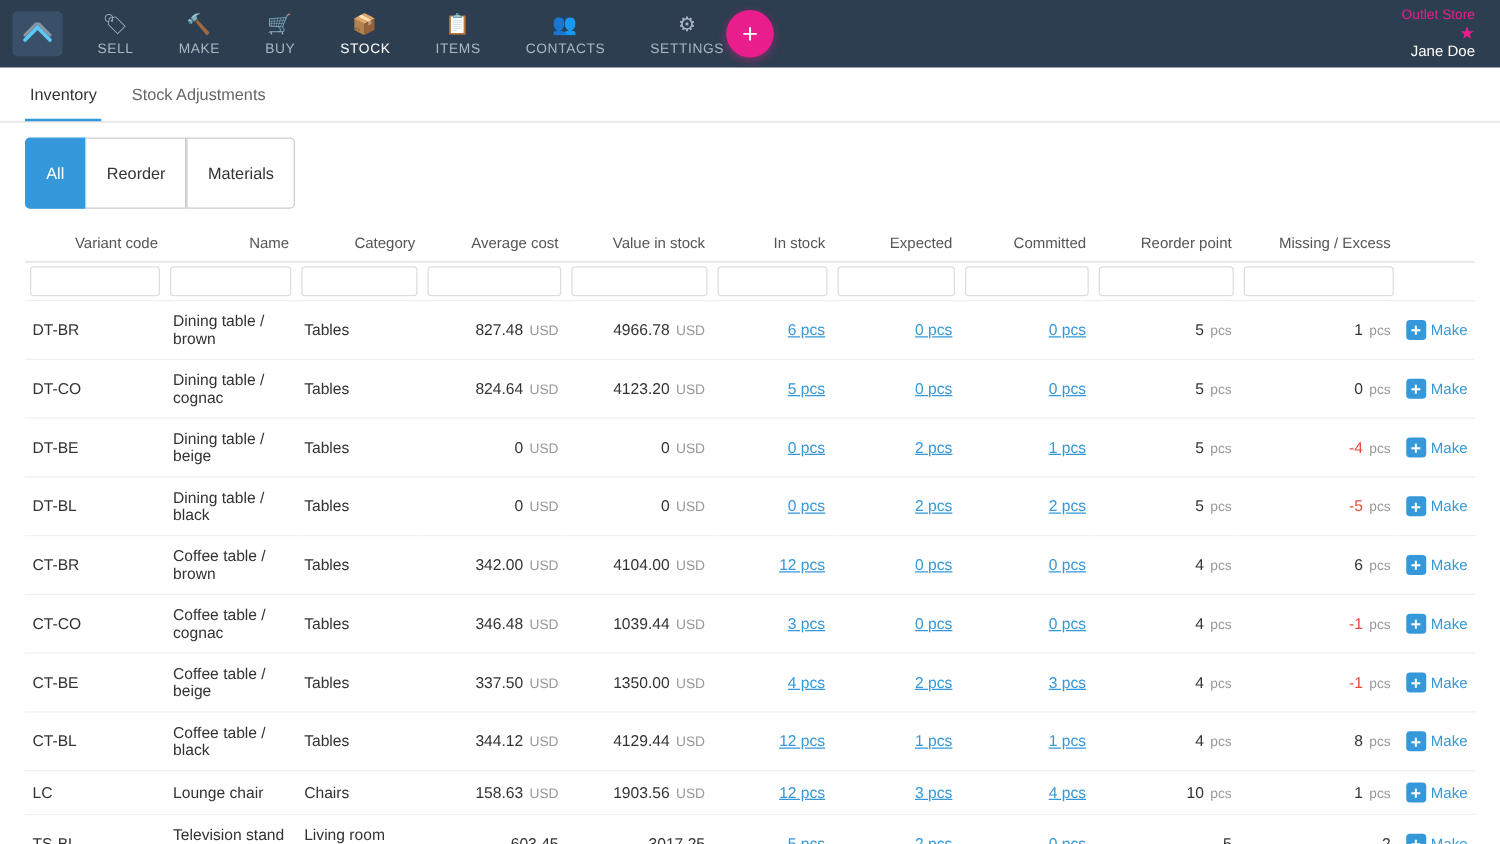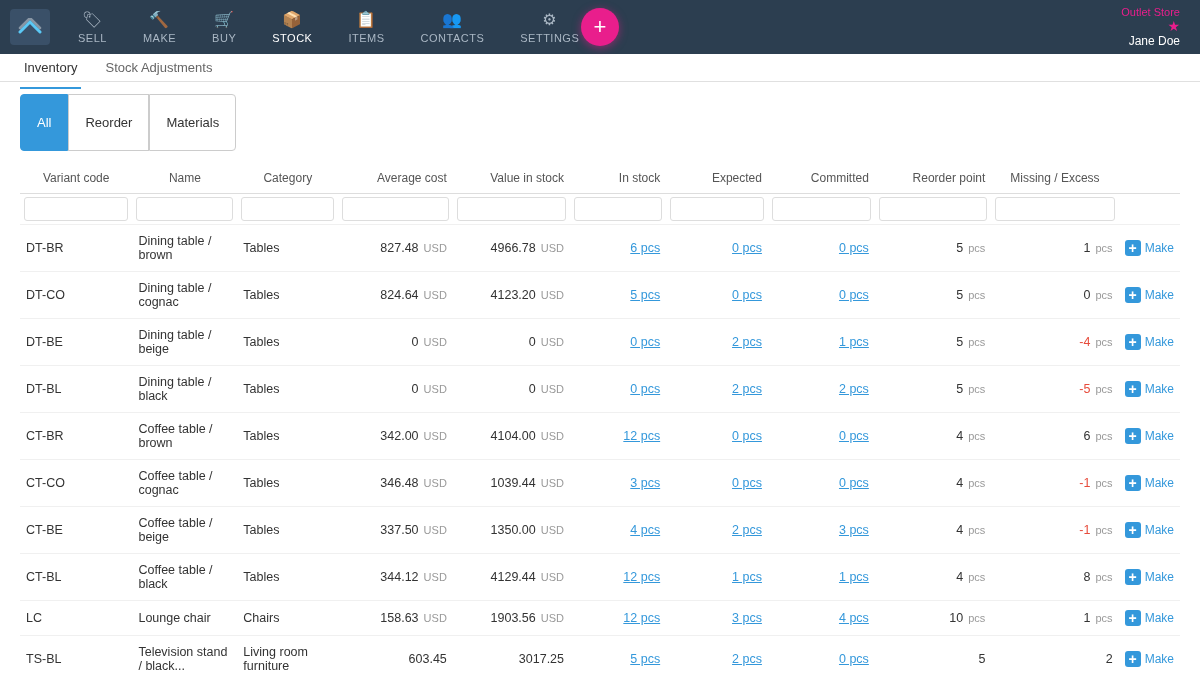--- a/index.html
+++ b/index.html
@@ -83,21 +83,21 @@
     
     .content { background: #fff; min-height: calc(675px - 54px); }
 
     
     .tabs-row {
       display: flex;
       align-items: center;
       padding: 0 20px;
       border-bottom: 1px solid #e0e0e0;
       background: #fff;
-      height: 28px;
+      height: 44px;
     }
     .tab {
       padding: 12px 4px;
       margin-right: 20px;
       font-size: 13px;
       cursor: pointer;
       color: #666;
       border-bottom: 2px solid transparent;
       position: relative;
       top: 1px;
@@ -134,21 +134,21 @@
     .table-container {
       padding: 0 20px;
       overflow-x: auto;
     }
     table {
       width: 100%;
       border-collapse: collapse;
       font-size: 12.5px;
     }
     thead tr th {
-      text-align: center;
+      text-align: right;
       padding: 8px 6px;
       color: #555;
       font-weight: 500;
       border-bottom: 1px solid #ddd;
       white-space: nowrap;
       font-size: 12px;
     }
     .filter-row-inputs td {
       padding: 3px 4px;
     }

